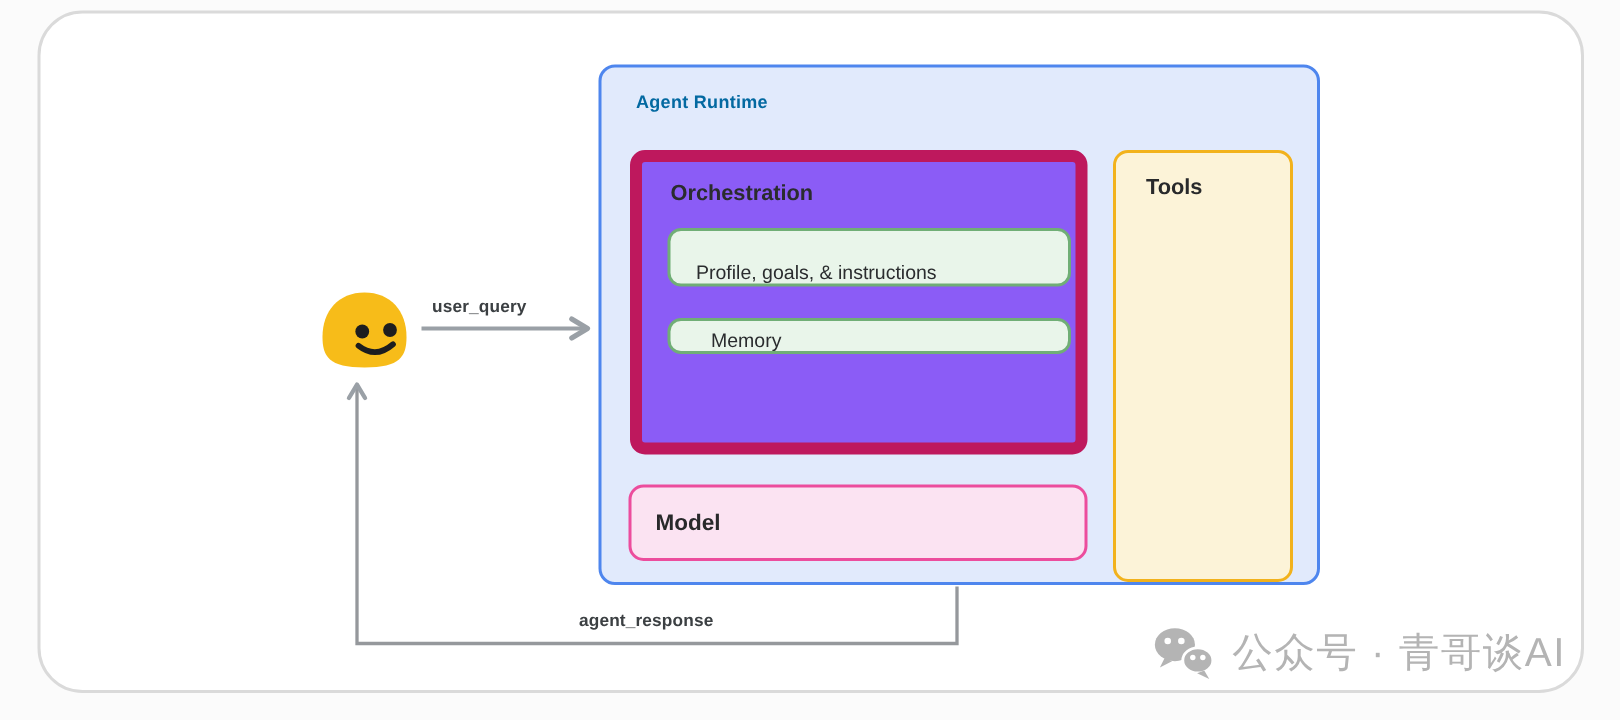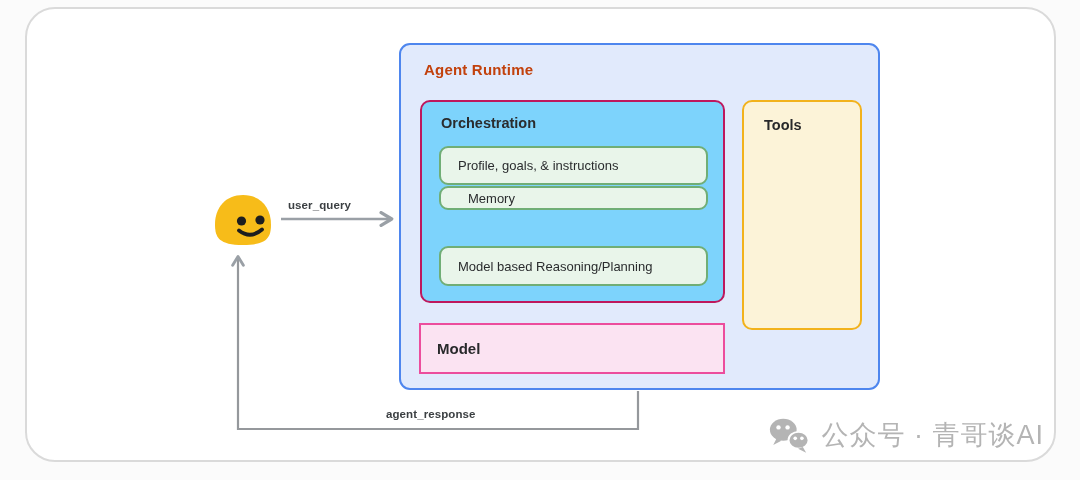--- a/index.html
+++ b/index.html
@@ -15,61 +15,61 @@
 
   .arrow-layer { position: absolute; left: 0; top: 0; width: 1080px; height: 480px; pointer-events: none; }
 
   
   .agent-runtime {
     position: absolute; left: 399px; top: 43px; width: 481px; height: 347px;
     background: #e1eafc; border: 2px solid #4e86ee; border-radius: 11px;
   }
   .ar-title {
     position: absolute; left: 23px; top: 16px;
-    font-size: 15px; font-weight: 700; color: #c2410c; letter-spacing: 0.2px;
+    font-size: 12px; font-weight: 700; color: #0369a1; letter-spacing: 0.2px;
   }
 
   
   .orchestration {
     position: absolute; left: 19px; top: 55px; width: 305px; height: 203px;
-    background: #7dd3fc; border: 2px solid #be185d; border-radius: 10px;
+    background: #8b5cf6; border: 8px solid #be185d; border-radius: 10px;
   }
   .orch-title {
     position: absolute; left: 19px; top: 13px;
     font-size: 14.5px; font-weight: 700; color: #2a2c2e;
   }
   .orch-item {
     position: absolute; left: 17px; width: 269px;
     background: #e9f5ea; border: 2px solid #70ae76; border-radius: 9px;
-    display: flex; align-items: center; padding: 0 11px 0 17px;
+    display: flex; align-items: flex-end; padding: 0 11px 0 17px;
     font-size: 13px; font-weight: 500; color: #2a2c2e;
   }
   .orch-item.item-profile   { top: 44px;  height: 39px; }
-  .orch-item.item-memory    { top: 84px;  height: 24px; padding-left: 27px; }
+  .orch-item.item-memory    { top: 104px;  height: 24px; padding-left: 27px; }
   .orch-item.item-reasoning { top: 144px; height: 40px; }
 
   .chip-group { margin-left: auto; display: flex; gap: 5px; }
   .chip {
     font-family: "DejaVu Sans Mono", monospace;
     font-size: 12.5px; font-weight: 500; color: #333;
     border: 2px dotted #6cba70; border-radius: 6px;
     padding: 2px 6px; background: #eef8ef; white-space: nowrap;
   }
 
   
   .model-box {
     position: absolute; left: 18px; top: 278px; width: 306px; height: 51px;
-    background: #fbe3f2; border: 2px solid #ec4d9d; border-radius: 0;
+    background: #fbe3f2; border: 2px solid #ec4d9d; border-radius: 10px;
     display: flex; align-items: center; padding-left: 16px;
     font-size: 15px; font-weight: 700; color: #28292b;
   }
 
   
   .tools-box {
-    position: absolute; left: 341px; top: 55px; width: 120px; height: 230px;
+    position: absolute; left: 341px; top: 55px; width: 120px; height: 288px;
     background: #fcf3d8; border: 2px solid #f2b21c; border-radius: 10px;
   }
   .tools-title {
     position: absolute; left: 20px; top: 15px;
     font-size: 14.5px; font-weight: 700; color: #28292b;
   }
 
   
   .smiley { position: absolute; left: 211px; top: 193px; width: 64px; height: 54px; }
 
@@ -123,23 +123,20 @@
       <div class="orch-title">Orchestration</div>
 
       <div class="orch-item item-profile">
         <span>Profile, goals, &amp; instructions</span>
       </div>
 
       <div class="orch-item item-memory">
         <span>Memory</span>
       </div>
 
-      <div class="orch-item item-reasoning">
-        <span>Model based Reasoning/Planning</span>
-      </div>
     </div>
 
     <div class="model-box">
       <span>Model</span>
     </div>
 
     <div class="tools-box">
       <div class="tools-title">Tools</div>
     </div>
   </div>

